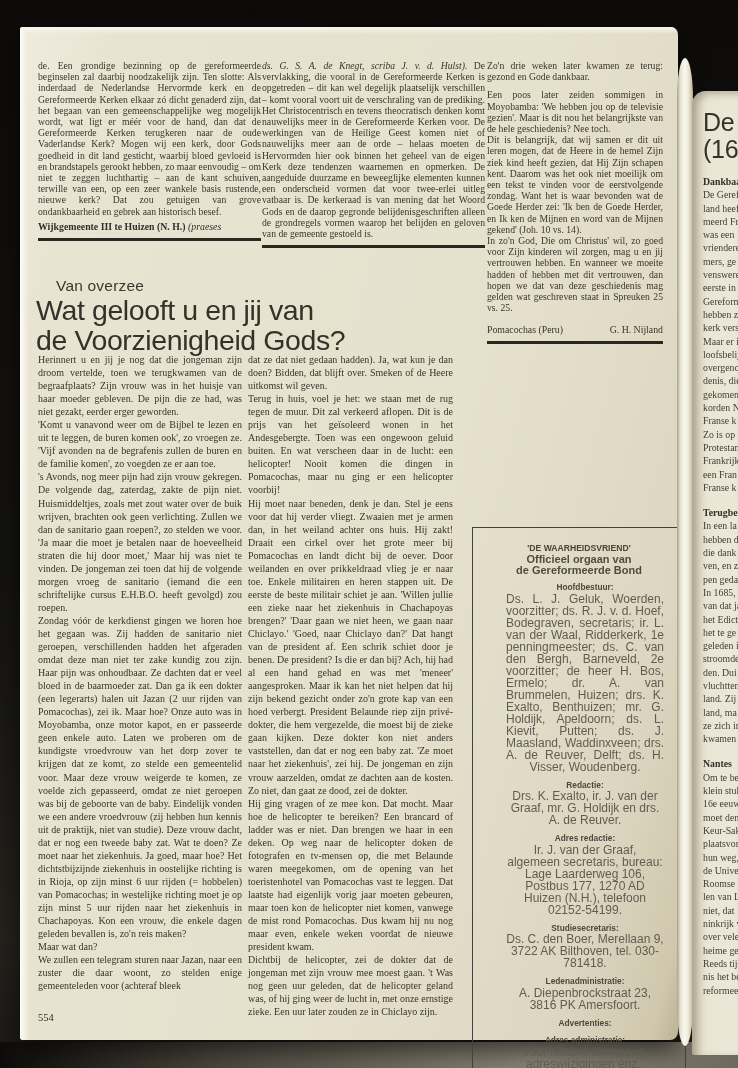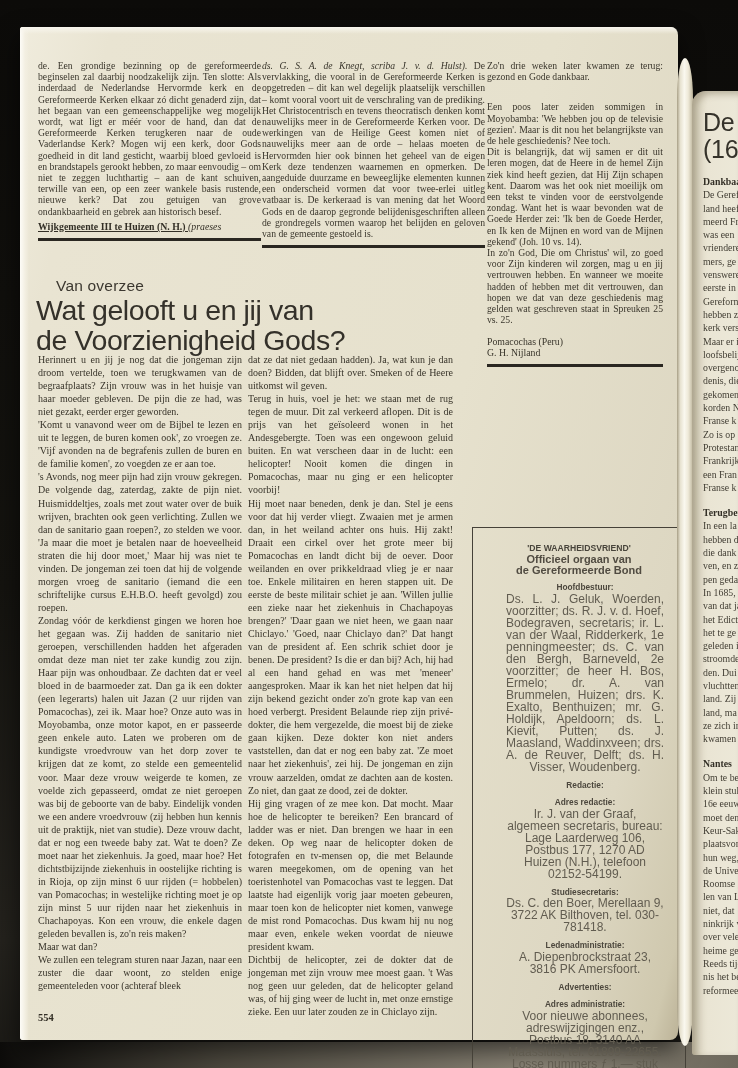--- a/index.html
+++ b/index.html
@@ -16,32 +16,32 @@
     background:linear-gradient(90deg,#fdfcf7 0%,#f3efe2 55%,rgba(243,239,226,0) 100%);border-radius:3px 0 0 3px;}
   .page-main::after{content:"";position:absolute;left:0;top:0;right:0;height:7px;
     background:linear-gradient(180deg,#f8f6ee 0%,rgba(248,246,238,0) 100%);border-radius:3px 8px 0 0;}
   .serif-sm{font-size:9.7px;line-height:11.2px;color:#3a362c;text-align:justify;hyphens:auto;}
   .serif-md{font-size:10px;line-height:13.05px;color:#38342a;text-align:justify;hyphens:auto;}
   .serif-md p,.serif-sm p{margin:0;}
   .tc{position:absolute;}
   .tc1{left:18px;top:33px;width:223px;}
   .tc2{left:242px;top:33px;width:223px;}
   .tc3{left:467px;top:33px;width:176px;}
-  .tc3 p:first-child{margin-bottom:19px;}
+  .tc3 p:first-child{margin-bottom:7px;}
   .byline{margin-top:4px;font-size:9.8px;line-height:11.5px;color:#332f26;}
-  .byline b{font-weight:bold;text-decoration:underline;}
+  .byline b{font-weight:bold;}
   .rule{height:3px;background:#2a2721;margin-top:6px;}
-  .signoff{display:flex;justify-content:space-between;margin-top:11px;font-size:9.8px;color:#38342a;flex-direction:column;}
+  .signoff{display:flex;justify-content:space-between;margin-top:11px;font-size:9.8px;color:#38342a;}
   .kicker{position:absolute;left:18px;top:250px;font-family:"Liberation Sans",sans-serif;
     font-size:15.5px;color:#3c3830;letter-spacing:.2px;margin-left:18px;}
   .title{position:absolute;left:16px;top:269px;width:450px;font-family:"Liberation Sans",sans-serif;
     font-size:28.5px;line-height:29.5px;color:#34312a;letter-spacing:-.4px;}
   .bc1{left:18px;top:326px;width:204px;position:absolute;}
   .bc2{left:228px;top:326px;width:205px;position:absolute;}
-  .page-num{position:absolute;left:18px;top:985px;font-size:10.5px;font-weight:bold;color:#332f26;}
+  .page-num{position:absolute;left:18px;top:985px;font-size:10.5px;font-weight:normal;color:#332f26;}
   
   .mast{position:absolute;left:452px;top:500px;width:214px;box-sizing:border-box;
     border:1px solid #454138;padding:15px 21px 11px;text-align:center;
     font-family:"Liberation Sans",sans-serif;color:#5e594e;}
   .mast-title{font-weight:bold;font-size:8.6px;line-height:11px;color:#48443b;}
   .mast-sub{font-weight:bold;font-size:11px;line-height:10.5px;color:#504b41;}
   .box-section{margin-top:7px;margin-left:12px;}
   .box-heading{font-weight:bold;font-size:8.3px;line-height:10.5px;color:#4c473d;}
   .box-text{font-size:12px;line-height:12px;color:#615c50;}
   .box-section:first-of-type .box-text{text-align:justify;text-align-last:center;}
@@ -120,20 +120,21 @@
       <div class="mast-title">'DE WAARHEIDSVRIEND'</div>
       <div class="mast-sub">Officieel orgaan van</div>
       <div class="mast-sub">de Gereformeerde Bond</div>
       <div>
           <div class="box-section">
             <div class="box-heading">Hoofdbestuur:</div>
             <div class="box-text">Ds. L. J. Geluk, Woerden, voorzitter; ds. R. J. v. d. Hoef, Bodegraven, secretaris; ir. L. van der Waal, Ridderkerk, 1e penningmeester; ds. C. van den Bergh, Barneveld, 2e voorzitter; de heer H. Bos, Ermelo; dr. A. van Brummelen, Huizen; drs. K. Exalto, Benthuizen; mr. G. Holdijk, Apeldoorn; ds. L. Kievit, Putten; ds. J. Maasland, Waddinxveen; drs. A. de Reuver, Delft; ds. H. Visser, Woudenberg.</div>
           </div>
           <div class="box-section">
             <div class="box-heading">Redactie:</div>
+            <div class="box-text">Drs. K. Exalto, ir. J. van der Graaf, mr. G. Holdijk en drs. A. de Reuver.</div>
           </div>
           <div class="box-section">
             <div class="box-heading">Adres redactie:</div>
             <div class="box-text">Ir. J. van der Graaf, algemeen secretaris, bureau: Lage Laarderweg 106, Postbus 177, 1270 AD Huizen (N.H.), telefoon 02152-54199.</div>
           </div>
           <div class="box-section">
             <div class="box-heading">Studiesecretaris:</div>
             <div class="box-text">Ds. C. den Boer, Merellaan 9, 3722 AK Bilthoven, tel. 030-781418.</div>
           </div>
           <div class="box-section">

